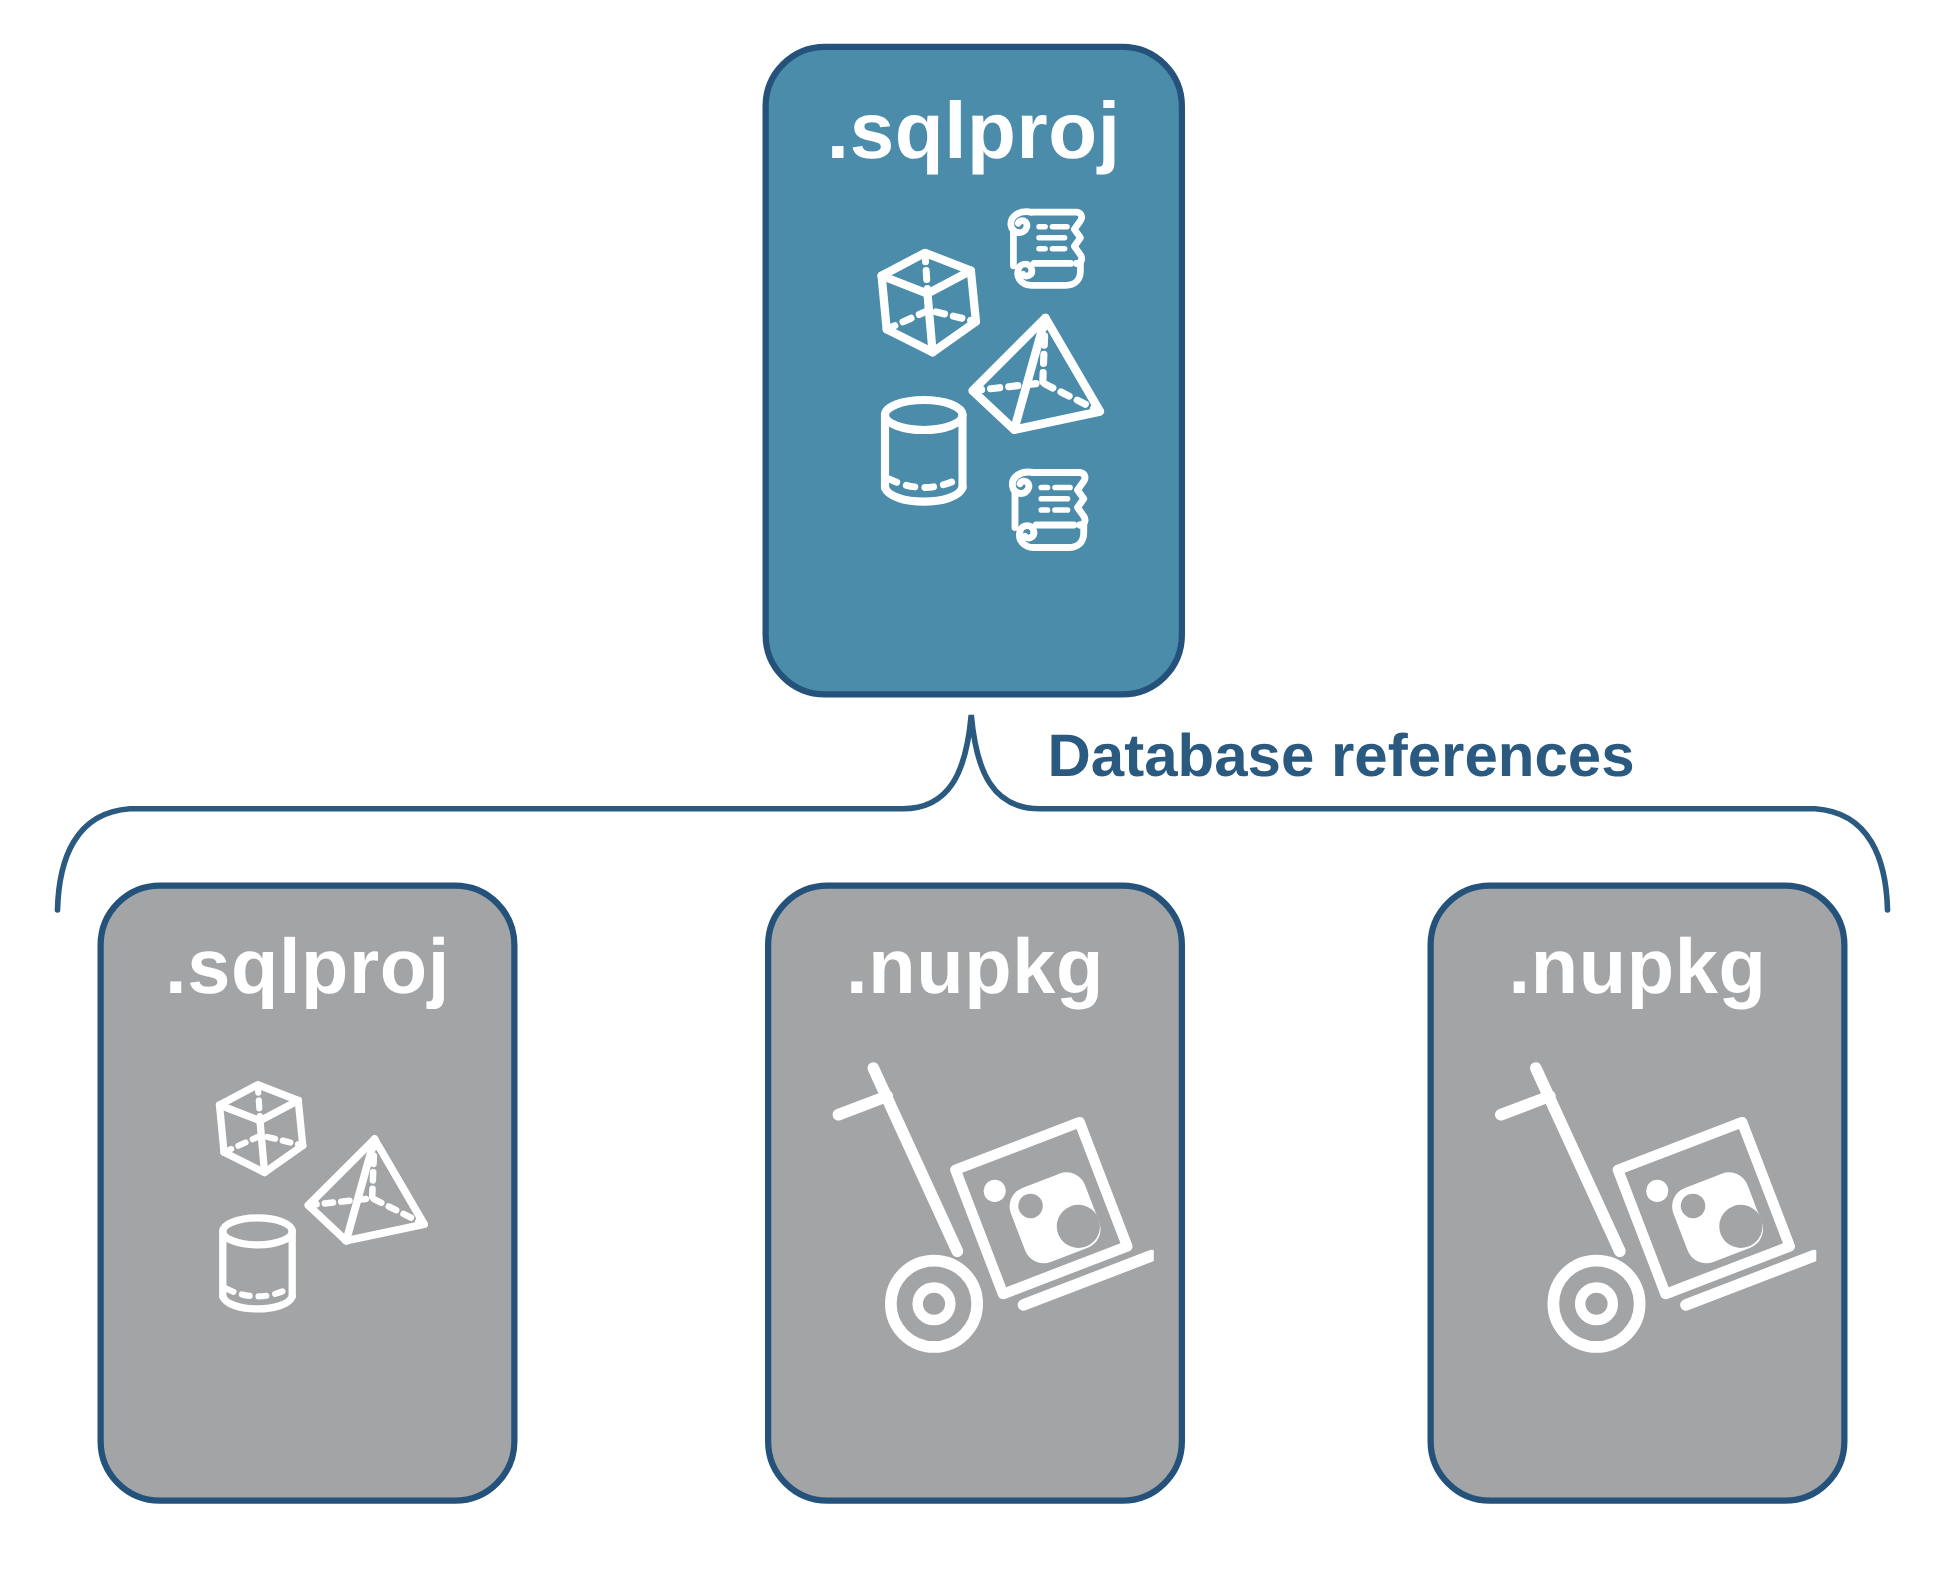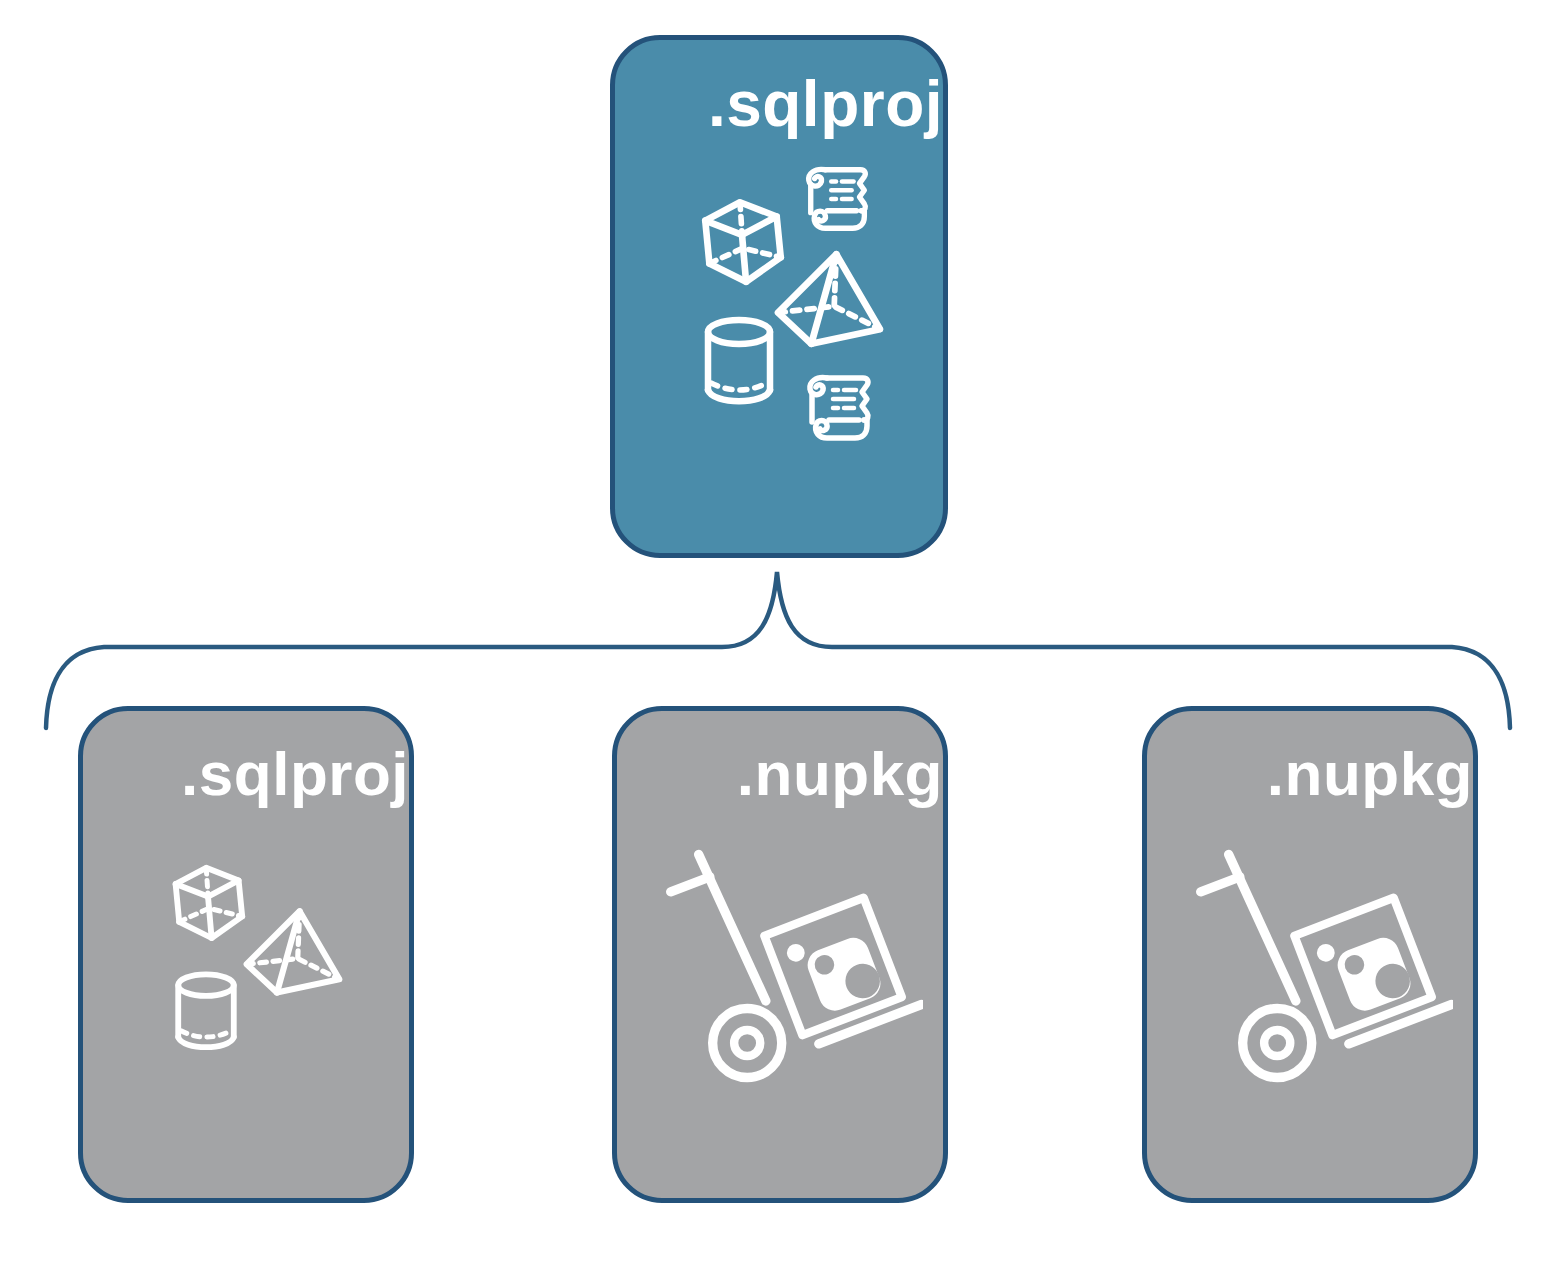--- a/index.html
+++ b/index.html
@@ -11,21 +11,21 @@
     box-sizing:border-box;
     border:5px solid #24527a;
     border-radius:50px;
   }
   .card-blue{background:#4a8caa;}
   .card-gray{background:#a3a4a6;}
 
   .card-title{
     margin:0;
     margin-top:32px;
-    text-align:right;
+    text-align:center;
     font-weight:bold;
     color:#ffffff;
     letter-spacing:0.5px;
     line-height:1;
   }
   .title-root{font-size:64px;}
   .title-child{font-size:62px;}
 
   .icon{position:absolute;display:block;}
 
@@ -108,20 +108,21 @@
     </g>
   </defs>
 </svg>
 
 <div class="stage">
 
   <svg class="brace-layer" viewBox="0 0 1566 1274">
     <path d="M46 728 C47 688 60 650 104 647 L722 647 C760 647 773 617 777 572 C781 617 794 647 832 647 L1452 647 C1496 650 1509 688 1510 728" fill="none" stroke="#2a5a80" stroke-width="4.5" stroke-linecap="round"></path>
   </svg>
 
+  <div class="connector-label">Database references</div>
 
   <div class="card card-blue" style="left:610px;top:35px;width:338px;height:523px;">
     <h2 class="card-title title-root">.sqlproj</h2>
     <svg class="icon" style="left:183px;top:120px;width:82px;height:78px;" viewBox="0 0 84 80">
         <use href="#sym-scroll"></use>
       </svg>
     <svg class="icon" style="left:76px;top:150px;width:102px;height:102px;" viewBox="0 0 100 100">
         <use href="#sym-cube"></use>
       </svg>
     <svg class="icon" style="left:156px;top:206px;width:116px;height:104px;" viewBox="0 0 110 100">

